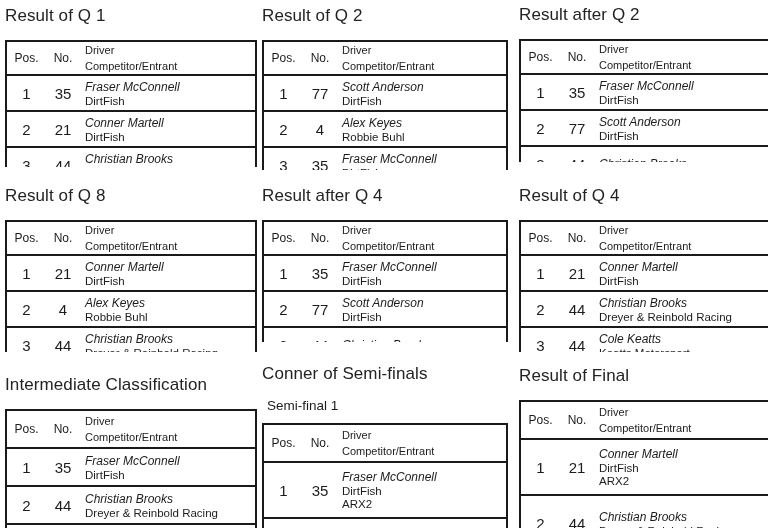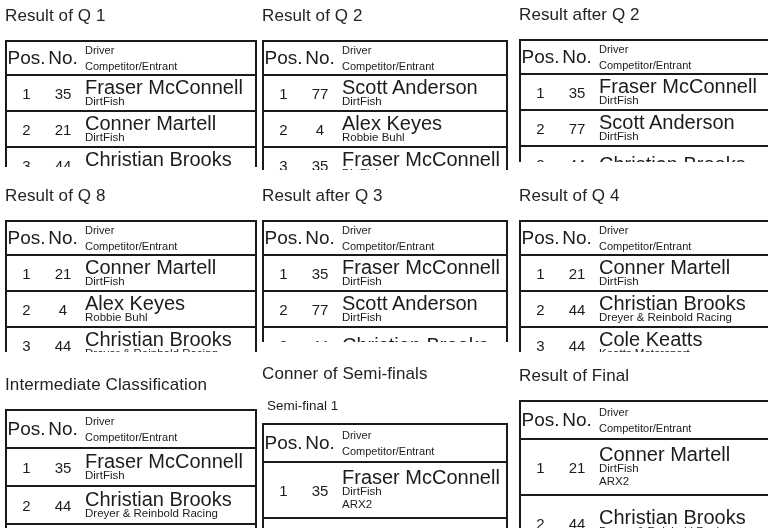--- a/index.html
+++ b/index.html
@@ -27,25 +27,25 @@
   }
   table.res.tight { margin-top: 10px; }
   col.c-pos { width: 40px; }
   col.c-no  { width: 34px; }
   thead tr { height: 32px; border-bottom: 2px solid #1a1a1a; }
   .lg thead tr { height: 38px; }
   tbody tr { height: 36px; border-bottom: 2px solid #1a1a1a; }
   .lg tbody tr { height: 38px; }
   tbody tr.tall { height: 56px; }
   th, td { padding: 0; vertical-align: middle; font-weight: 400; }
-  th.pos, th.no { text-align: center; font-size: 19px; color: #1c1c1c; }
+  th.pos, th.no { text-align: center; font-size: 12px; color: #1c1c1c; }
   td.pos, td.no { text-align: center; font-size: 15px; }
   th.drv, td.drv { text-align: left; padding-left: 5px; overflow: hidden; }
   th.drv div { font-size: 11px; line-height: 16px; white-space: nowrap; }
-  .name { font-size: 20px; line-height: 16px; white-space: nowrap; }
+  .name { font-size: 12px; line-height: 16px; white-space: nowrap; font-style: italic; }
   .team, .car { font-size: 11.5px; line-height: 13px; white-space: nowrap; }
 </style>
 </head>
 <body>
 
 <div class="sec" style="left:5px; top:8px; width:252px; height:159px;">
   <h2 class="title">Result of Q 1</h2>
   <table class="res">
     <colgroup>
         <col class="c-pos">
@@ -226,21 +226,21 @@
         <td class="drv">
           <div class="name">Christian Brooks</div>
           <div class="team">Dreyer &amp; Reinbold Racing</div>
         </td>
       </tr>
     </tbody>
   </table>
 </div>
 
 <div class="sec" style="left:262px; top:188px; width:246px; height:154px;">
-  <h2 class="title">Result after Q 3</h2>
+  <h2 class="title">Result after Q 4</h2>
   <table class="res">
     <colgroup>
         <col class="c-pos">
         <col class="c-no">
         <col>
       </colgroup>
     <thead>
       <tr>
         <th class="pos">Pos.</th>
         <th class="no">No.</th>

